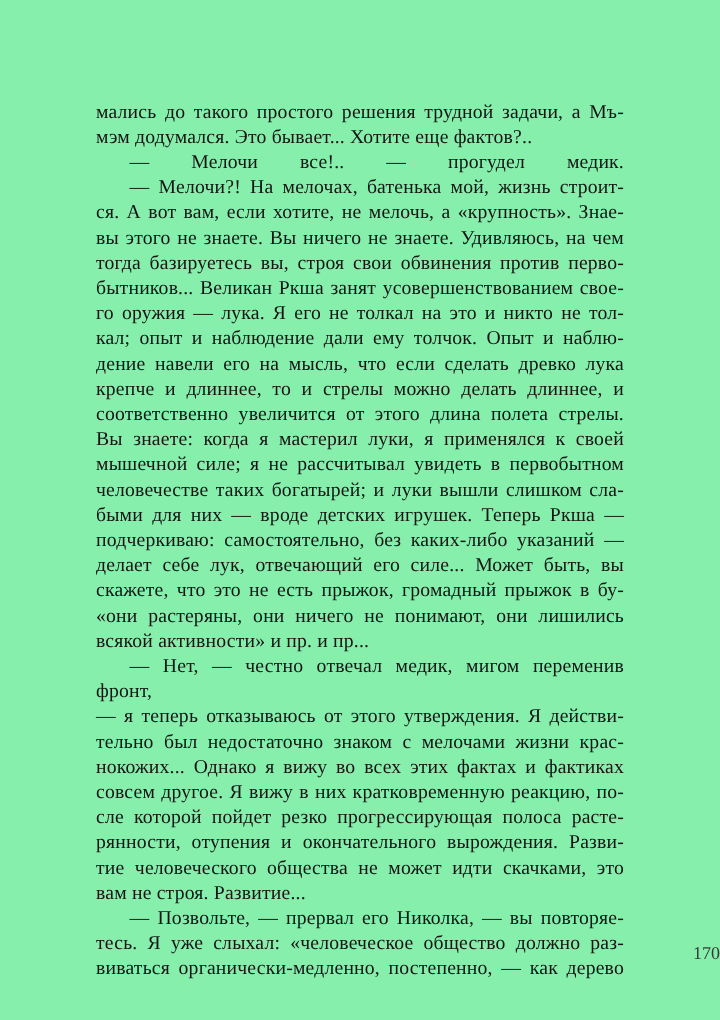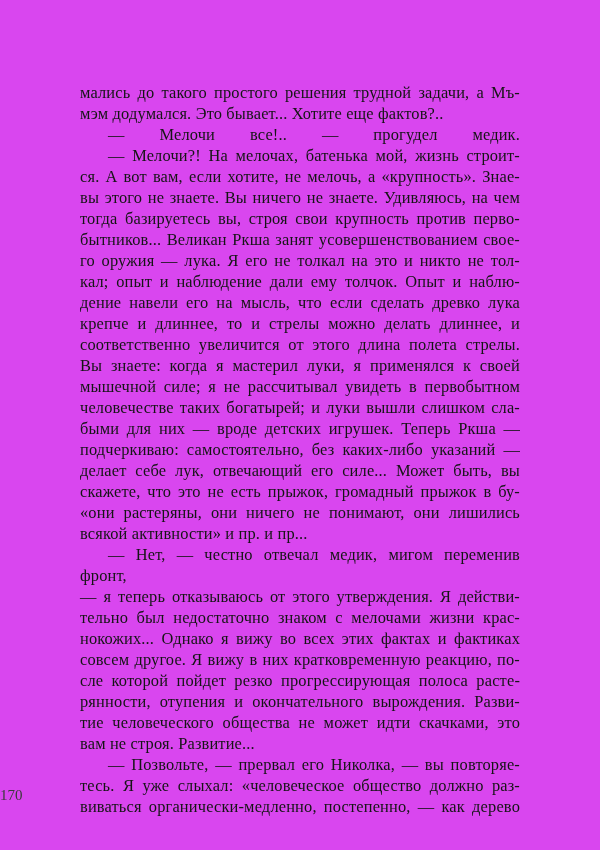--- a/index.html
+++ b/index.html
@@ -11,21 +11,21 @@
     width: 600px;
     height: 850px;
     overflow: hidden;
     font-family: "Liberation Serif", "DejaVu Serif", serif;
     color: #151515;
   }
   .page {
     position: relative;
     width: 600px;
     height: 850px;
-    background: #d946ef;
+    background: #86efac;
   }
   .text-block {
     position: absolute;
     left: 80px;
     top: 82px;
     width: 440px;
   }
   .line {
     display: block;
     font-size: 16.4px;
@@ -47,39 +47,39 @@
   }
   .indent {
     display: inline-block;
     width: 28px;
   }
   .page-number {
     position: absolute;
     left: 0;
     top: 785px;
     width: 600px;
-    text-align: left;
+    text-align: right;
     font-size: 15px;
     line-height: 20px;
     color: #3a3a3a;
   }
 </style>
 </head>
 <body>
 
 <div class="page">
 
   <div class="text-block" id="text-block">
       <div class="line just">мались до такого простого решения трудной задачи, а Мъ-</div>
       <div class="line last">мэм додумался. Это бывает... Хотите еще фактов?..</div>
       <div class="line just"><span class="indent"></span>— Мелочи все!.. — прогудел медик.</div>
       <div class="line just"><span class="indent"></span>— Мелочи?! На мелочах, батенька мой, жизнь строит-</div>
       <div class="line just">ся. А вот вам, если хотите, не мелочь, а «крупность». Знае-</div>
       <div class="line just">вы этого не знаете. Вы ничего не знаете. Удивляюсь, на чем</div>
-      <div class="line just">тогда базируетесь вы, строя свои крупность против перво-</div>
+      <div class="line just">тогда базируетесь вы, строя свои обвинения против перво-</div>
       <div class="line just">бытников... Великан Ркша занят усовершенствованием свое-</div>
       <div class="line just">го оружия — лука. Я его не толкал на это и никто не тол-</div>
       <div class="line just">кал; опыт и наблюдение дали ему толчок. Опыт и наблю-</div>
       <div class="line just">дение навели его на мысль, что если сделать древко лука</div>
       <div class="line just">крепче и длиннее, то и стрелы можно делать длиннее, и</div>
       <div class="line just">соответственно увеличится от этого длина полета стрелы.</div>
       <div class="line just">Вы знаете: когда я мастерил луки, я применялся к своей</div>
       <div class="line just">мышечной силе; я не рассчитывал увидеть в первобытном</div>
       <div class="line just">человечестве таких богатырей; и луки вышли слишком сла-</div>
       <div class="line just">быми для них — вроде детских игрушек. Теперь Ркша —</div>

